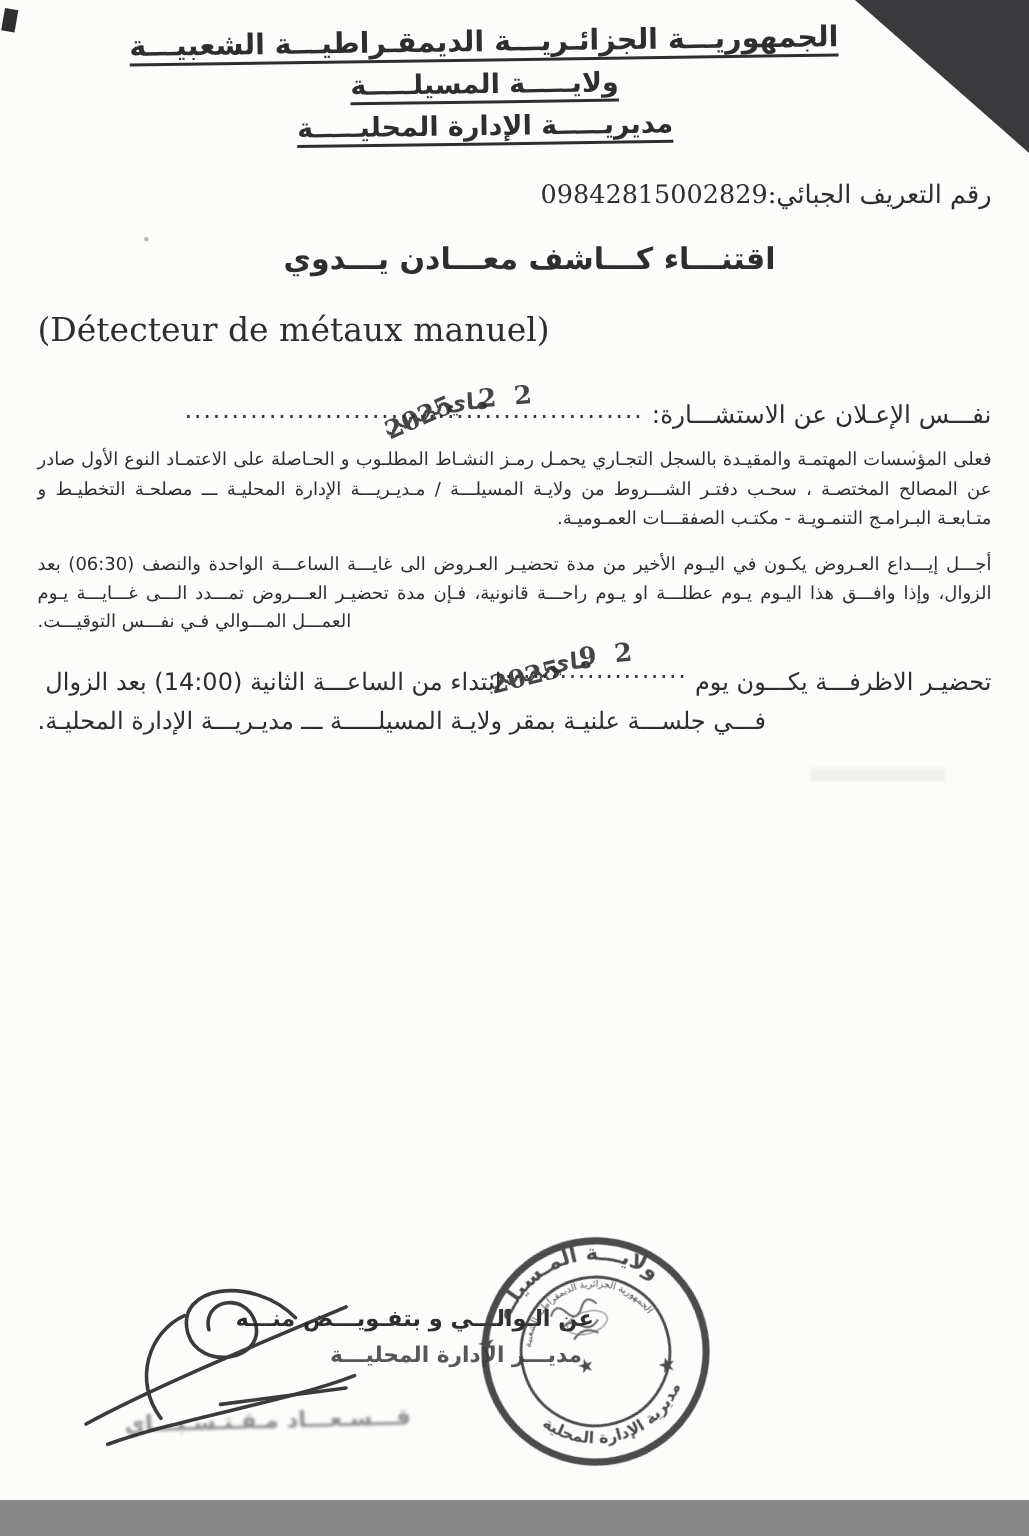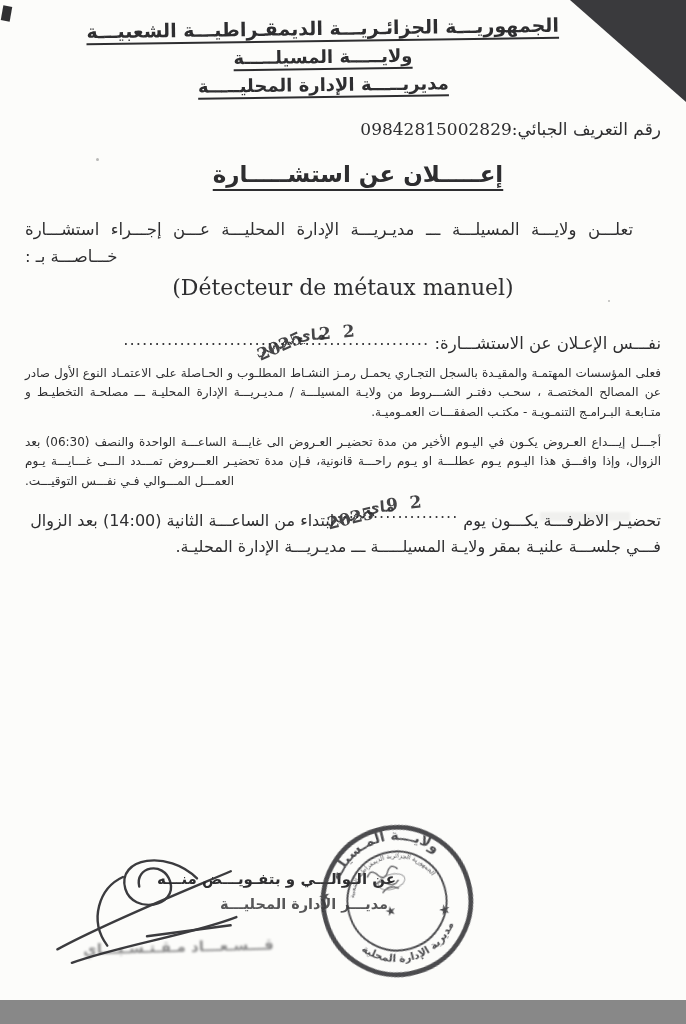--- a/index.html
+++ b/index.html
@@ -62,21 +62,21 @@
     text-align:justify;text-align-last:left;
     text-indent:28px;
   }
 
   .subject-ar{
     margin-top:20px;text-align:center;
     font-size:20px;font-weight:bold;
     margin-left:20px;
   }
   .subject-fr{
-    margin-top:4px;text-align:center;
+    margin-top:24px;text-align:left;
     font-family:"DejaVu Serif","Liberation Serif",serif;
     font-size:22px;direction:ltr;
   }
 
   .announce-line{
     margin-top:30px;font-size:16.5px;white-space:nowrap;overflow:visible;
     text-align:right;
   }
   .dots-wrap{position:relative;display:inline-block;vertical-align:baseline;}
   .dots{
@@ -110,21 +110,21 @@
 
   .para{
     font-size:12px;line-height:1.62;
     text-align:justify;margin-top:11px;
   }
   .last-right{text-align-last:right;}
   .last-left{text-align-last:left;}
   .last-center{text-align-last:center;}
 
   .p4-line1{white-space:nowrap;font-size:16px;line-height:1.62;margin-top:9px;}
-  .p4-line2{font-size:16px;line-height:1.62;text-align:right;}
+  .p4-line2{font-size:16px;line-height:1.62;text-align:left;}
 
   
   .sig-block{position:absolute;top:862px;right:262px;width:420px;z-index:2;}
   .sig-line1{
     position:absolute;top:8px;right:28px;width:160px;
     font-size:15px;font-weight:bold;text-align:right;white-space:nowrap;
     filter:blur(.2px);
   }
   .sig-line2{
     position:absolute;top:34px;right:36px;width:150px;
@@ -158,24 +158,23 @@
     <div class="hdr">
       <div class="hdr-line hdr-line1">الجمهوريـــة الجزائـريـــة الديمقـراطيـــة الشعبيـــة</div>
       <div class="hdr-line hdr-line2">ولايـــــة المسيلـــــة</div>
       <div class="hdr-line hdr-line3">مديريـــــة الإدارة المحليـــــة</div>
     </div>
 
     <div class="tax-line">
       <span>رقم التعريف الجبائي:</span><span class="num">09842815002829</span>
     </div>
 
-    <div class="doc-title">إعـــــلان عن استشـــــارة</div>
-
-    <div class="intro">تعلـــن ولايـــة المسيلـــة ـــ مديـريـــة الإدارة المحليـــة عـــن إجـــراء استشـــارة خـــاصـــة بـ :</div>
-
+
+
+    <div class="subject-ar">اقتنـــاء كـــاشف معـــادن يـــدوي</div>
     <div class="subject-fr">(Détecteur de métaux manuel)</div>
 
     <div class="announce-line">
       <span>نفـــس الإعـلان عن الاستشـــارة: </span><span class="dots-wrap"><span class="dots dots-announce">..........................................................................................</span><span class="date-stamp ds-day a-day">2 2</span><span class="date-stamp ds-month a-month">ماي</span><span class="date-stamp ds-year a-year scribbled">2025</span></span>
     </div>
 
     <div class="para last-right">فعلى المؤسسات المهتمـة والمقيـدة بالسجل التجـاري يحمـل رمـز النشـاط المطلـوب و الحـاصلة على الاعتمـاد النوع الأول صادر عن المصالح المختصـة ، سحـب دفتـر الشـــروط من ولايـة المسيلـــة / مـديـريـــة الإدارة المحليـة ـــ مصلحـة التخطيـط و متـابعـة البـرامـج التنمـويـة - مكتـب الصفقـــات العمـوميـة.</div>
 
 
     <div class="para last-left">أجـــل إيـــداع العـروض يكـون في اليـوم الأخير من مدة تحضيـر العـروض الى غايـــة الساعـــة الواحدة والنصف (06:30) بعد الزوال، وإذا وافـــق هذا اليـوم يـوم عطلـــة او يـوم راحـــة قانونية، فـإن مدة تحضيـر العـــروض تمـــدد الـــى غـــايـــة يـوم العمـــل المـــوالي فـي نفـــس التوقيـــت.</div>

